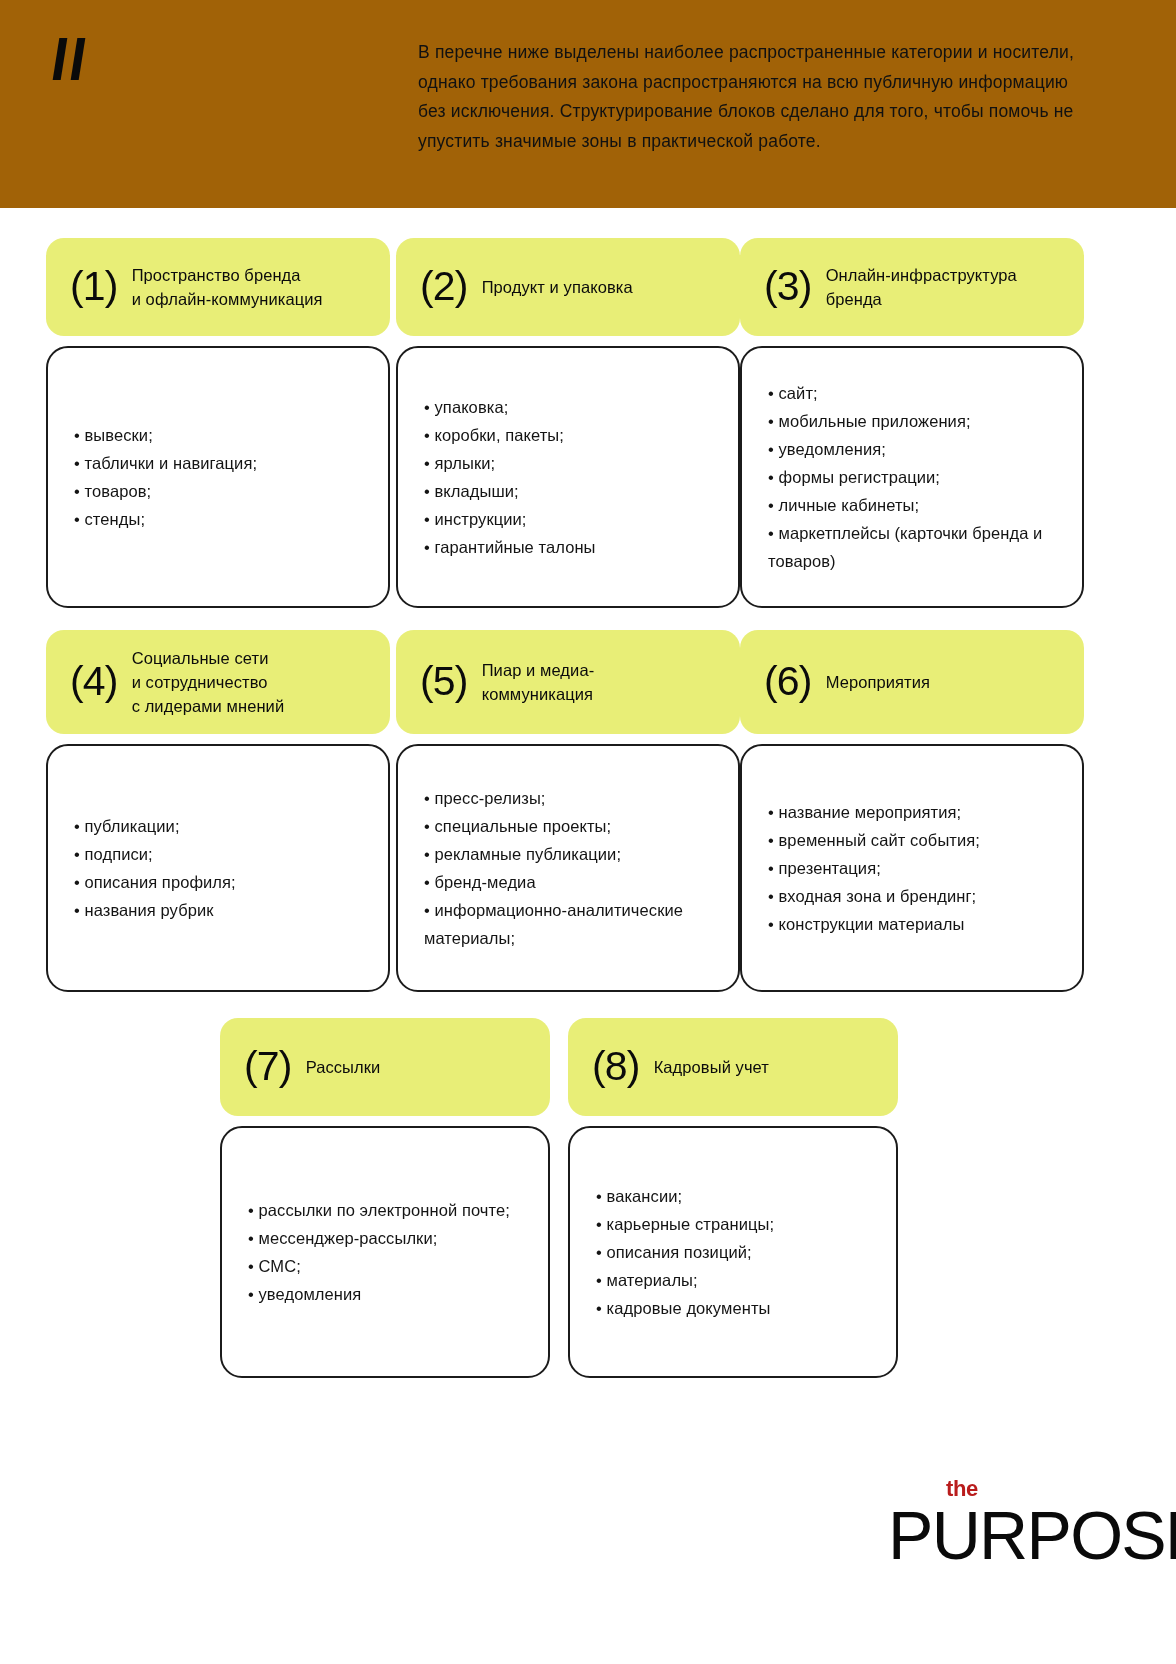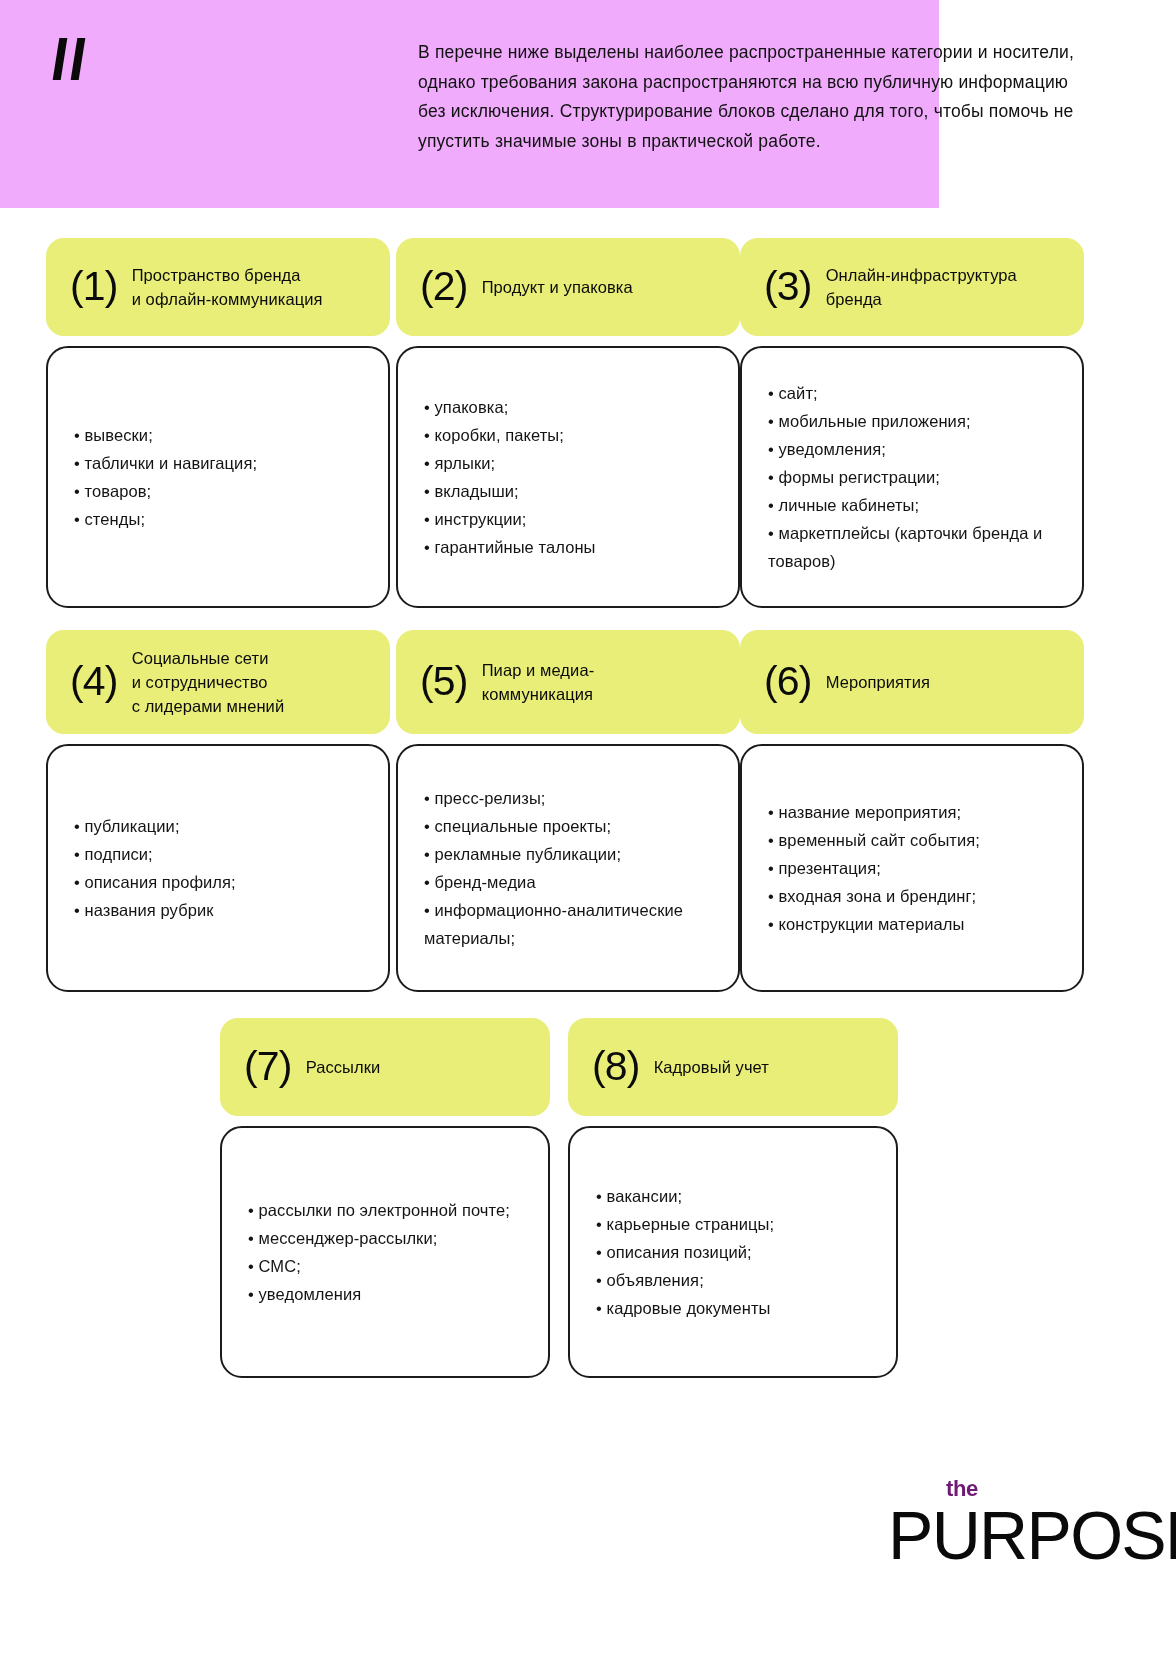--- a/index.html
+++ b/index.html
@@ -8,23 +8,23 @@
     height: 1664px;
     background: #ffffff;
     font-family: "Liberation Sans", sans-serif;
   }
   body { position: relative; overflow: hidden; }
 
   
   .banner {
     position: absolute;
     left: 0; top: 0;
-    width: 939px;
+    width: 1176px;
     height: 208px;
-    background: #f0abfc;
+    background: #a16207;
   }
   .quote-mark {
     position: absolute;
     left: 52px; top: 38px;
     width: 46px; height: 44px;
   }
   .quote-mark i {
     display: block;
     position: absolute;
     top: 0;
@@ -135,21 +135,21 @@
     position: absolute;
     right: 48px;
     top: 1478px;
     width: 240px;
     text-align: right;
   }
   .logo .the {
     font-size: 22px;
     font-weight: bold;
     letter-spacing: -0.02em;
-    color: #701a75;
+    color: #b91c1c;
     line-height: 1;
     margin-right: 104px;
     display: block;
     text-align: left;
     padding-left: 58px;
   }
   .logo .purpose {
     font-size: 68px;
     font-weight: normal;
     letter-spacing: -0.025em;
@@ -300,21 +300,21 @@
     <div class="block col-b2 wide2">
       <div class="head">
         <span class="num">(8)</span>
         <span class="head-title">Кадровый учет</span>
       </div>
       <div class="listbox h-252">
         <ul>
           <li>• вакансии;</li>
           <li>• карьерные страницы;</li>
           <li>• описания позиций;</li>
-          <li>• объявления;</li>
+          <li>• материалы;</li>
           <li>• кадровые документы</li>
         </ul>
       </div>
     </div>
 
   </div>
 
 </div>
 
 <div class="logo">

